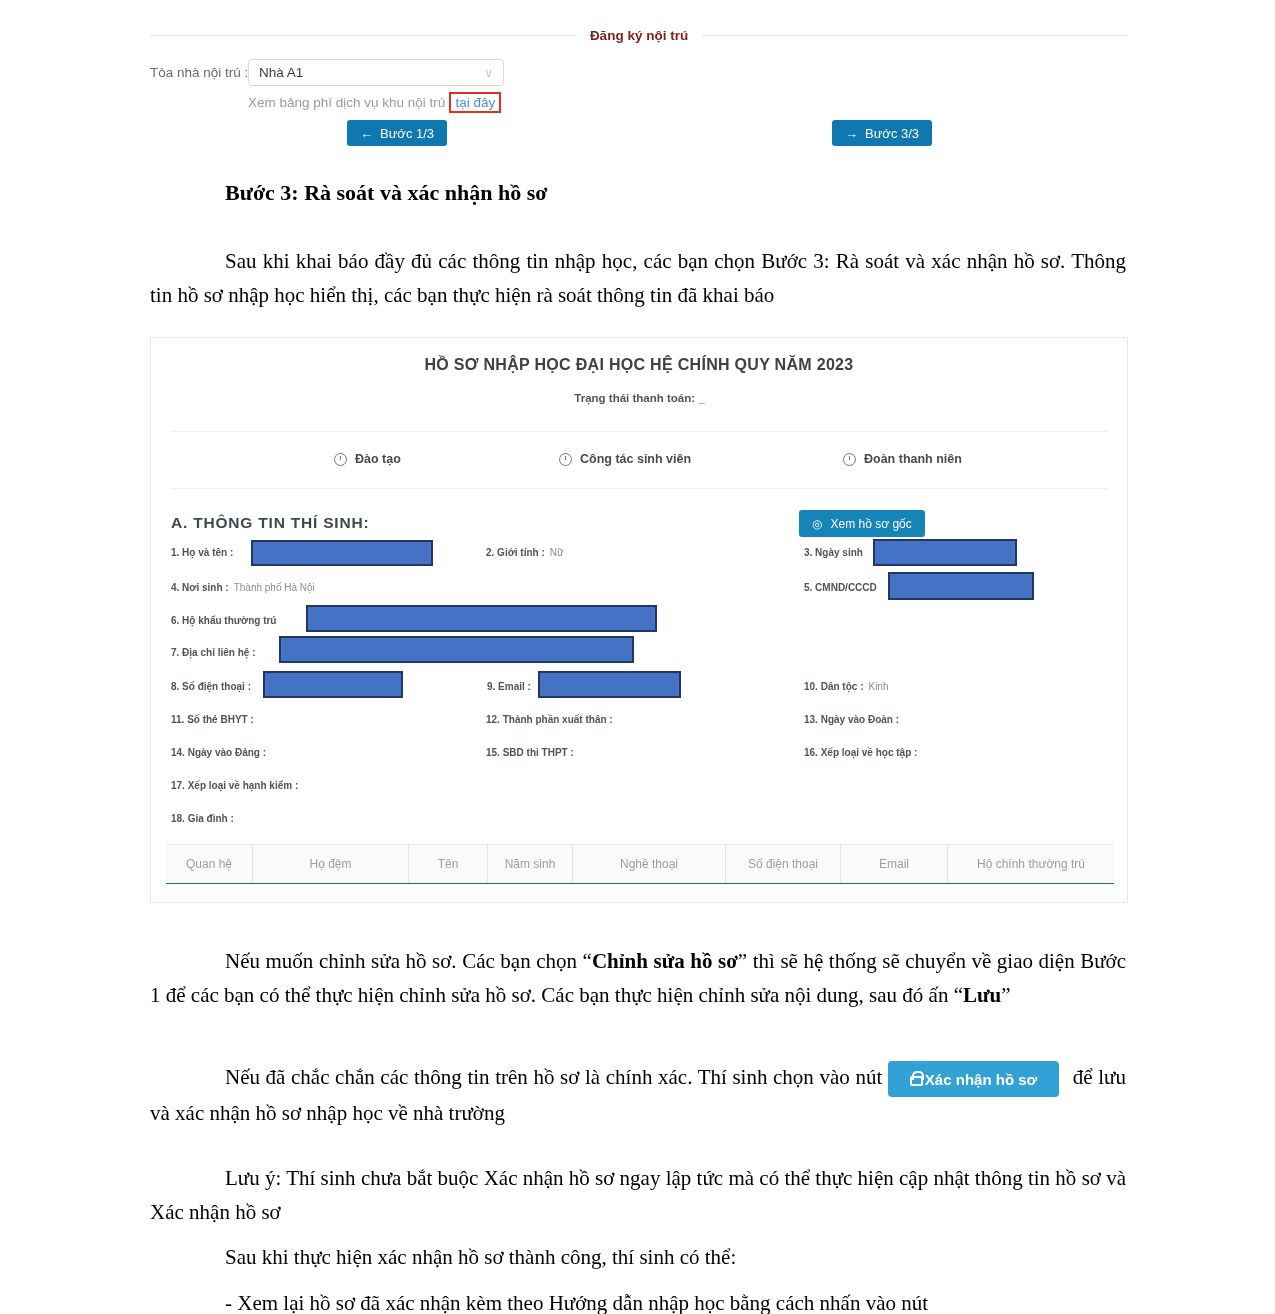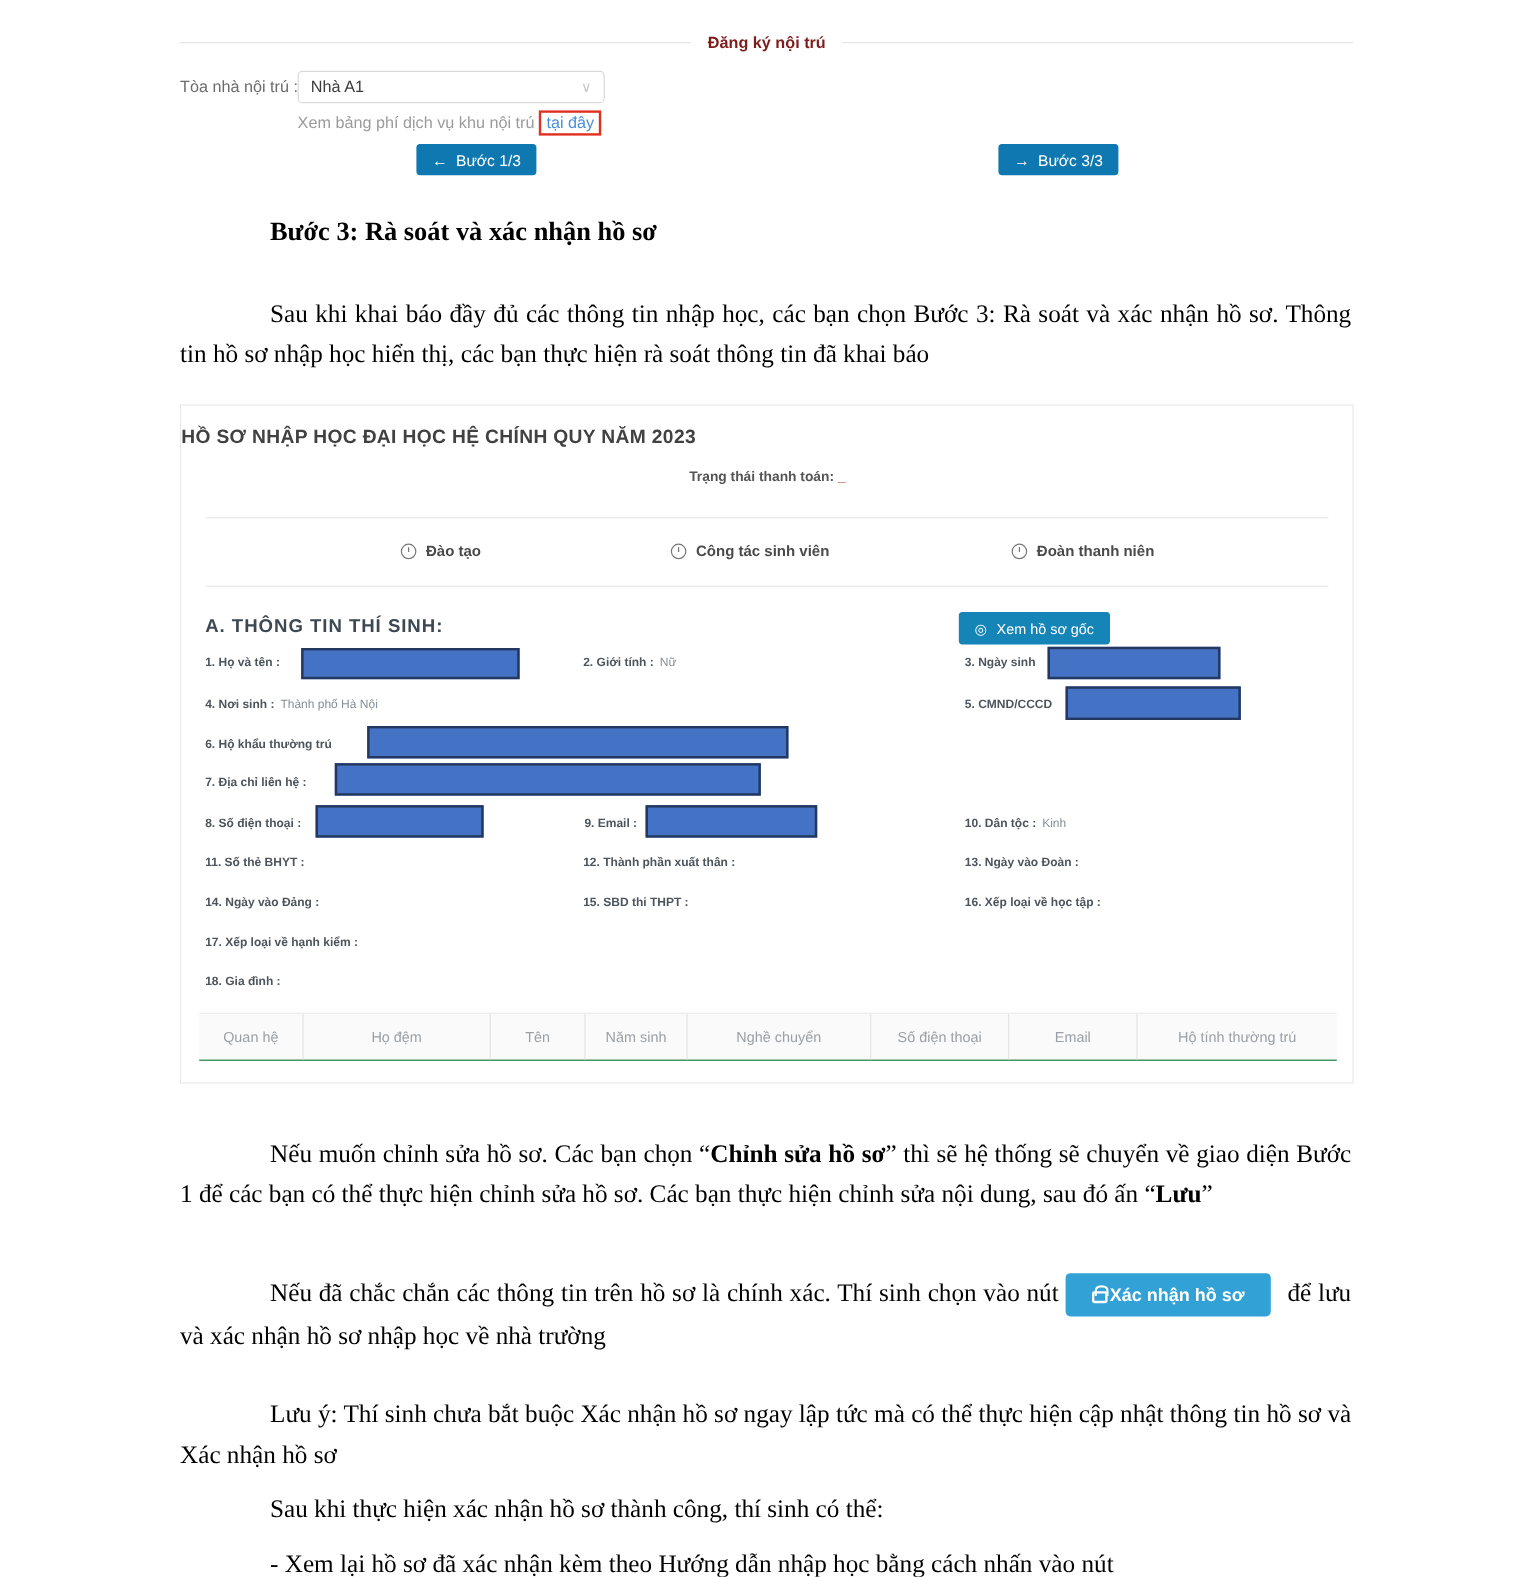--- a/index.html
+++ b/index.html
@@ -48,21 +48,21 @@
     font-family:"Liberation Sans", sans-serif; font-size:15px; font-weight:bold; cursor:pointer;
     text-indent:0; margin-right:8px; }
   .lock-icon { position:relative; width:13px; height:10px; border:2px solid #fff; border-radius:2px;
     display:inline-block; margin-top:4px; }
   .lock-icon::before { content:""; position:absolute; top:-7px; left:0.5px; width:8px; height:7px;
     border:2px solid #fff; border-bottom:none; border-radius:5px 5px 0 0; }
 
   
   .form-shot { position:absolute; left:150px; top:337px; width:978px; height:566px;
     border:1px solid #e9e9e9; background:#fff; font-family:"Liberation Sans", sans-serif; }
-  .form-title { position:absolute; top:18px; left:0; width:100%; 
+  .form-title { position:absolute; top:18px; left:0; width:100%; text-align:center;
     font-size:16px; font-weight:bold; color:#414141; letter-spacing:0.3px; }
   .pay-row { position:absolute; top:54px; left:0; width:100%; text-align:center;
     font-size:11.5px; font-weight:bold; color:#555; }
   .pay-row .dash { color:#b03226; font-weight:bold; letter-spacing:-1px; }
   .hr1 { position:absolute; top:93px; left:20px; right:20px; height:1px; background:#ececec; }
   .hr2 { position:absolute; top:150px; left:20px; right:20px; height:1px; background:#ececec; }
   .tab { position:absolute; top:114px; display:flex; align-items:center; gap:8px;
     font-size:12.5px; font-weight:bold; color:#4a4a4a; cursor:pointer; }
   .tab-1 { left:183px; } .tab-2 { left:408px; } .tab-3 { left:692px; }
   .clock-icon { position:relative; width:13px; height:13px; border:1.5px solid #777; border-radius:50%; }
@@ -177,24 +177,24 @@
   <div class="redact" style="left:155px; top:267px; width:351px; height:27px;"></div>
   <div class="redact" style="left:128px; top:298px; width:355px; height:27px;"></div>
   <div class="redact" style="left:112px; top:333px; width:140px; height:27px;"></div>
   <div class="redact" style="left:387px; top:333px; width:143px; height:27px;"></div>
 
   <div class="fam-table">
     <div class="fam-col" style="width:87px;">Quan hệ</div>
     <div class="fam-col" style="width:156px;">Họ đệm</div>
     <div class="fam-col" style="width:79px;">Tên</div>
     <div class="fam-col" style="width:85px;">Năm sinh</div>
-    <div class="fam-col" style="width:153px;">Nghề chuyển</div>
+    <div class="fam-col" style="width:153px;">Nghề thoại</div>
     <div class="fam-col" style="width:115px;">Số điện thoại</div>
     <div class="fam-col" style="width:107px;">Email</div>
-    <div class="fam-col" style="flex:1;">Hộ tính thường trú</div>
+    <div class="fam-col" style="flex:1;">Hộ chính thường trú</div>
   </div>
 </div>
 
 <p class="doc-para p-edit"><span>Nếu muốn chỉnh sửa hồ sơ. Các bạn chọn “</span><b>Chỉnh sửa hồ sơ</b><span>” thì sẽ hệ thống sẽ chuyển về giao diện Bước 1 để các bạn có thể thực hiện chỉnh sửa hồ sơ. Các bạn thực hiện chỉnh sửa nội dung, sau đó ấn “</span><b>Lưu</b><span>”</span></p>
 
 <p class="doc-para p-confirm"><span>Nếu đã chắc chắn các thông tin trên hồ sơ là chính xác. Thí sinh chọn vào nút </span><button class="confirm-btn">
       <span class="lock-icon"></span>
       <span>Xác nhận hồ sơ</span>
     </button><span> để lưu và xác nhận hồ sơ nhập học về nhà trường</span></p>
 

